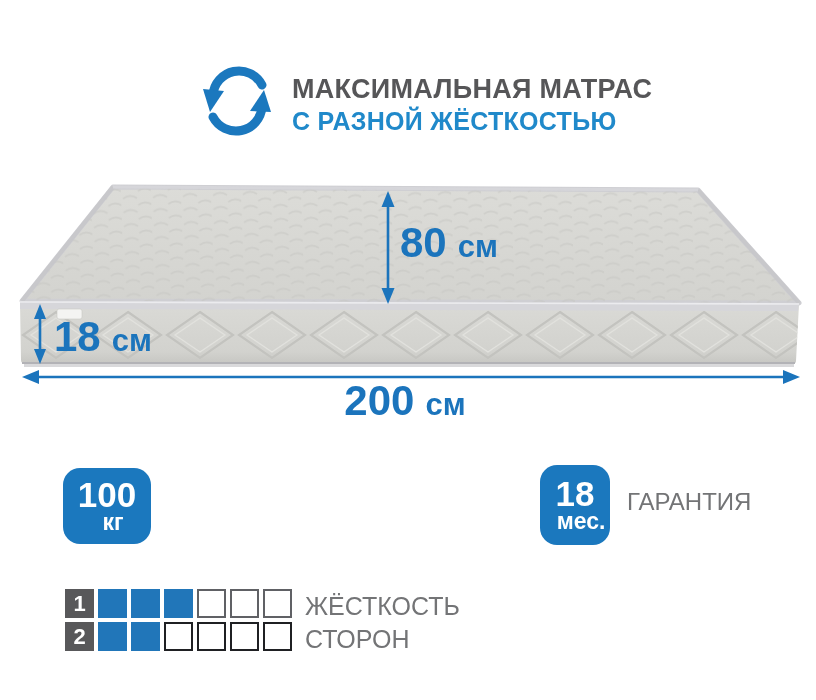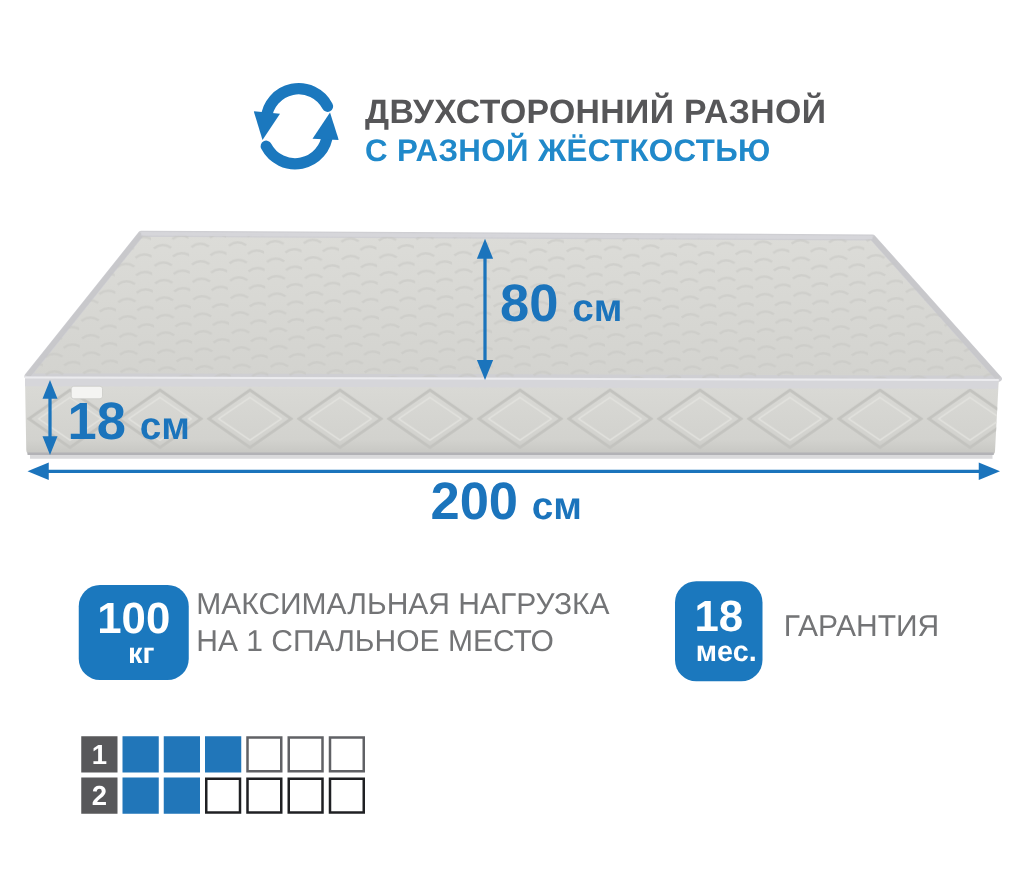--- a/index.html
+++ b/index.html
@@ -59,21 +59,21 @@
 
 <div class="stage">
 
   <svg class="hdr-icon" viewBox="0 0 68 74">
     <path d="M 59 21 A 26 26 0 0 0 10 31" fill="none" stroke="#1b78be" stroke-width="9" stroke-linecap="round"></path>
     <polygon points="0,25 21,27 7,48" fill="#1b78be"></polygon>
     <path d="M 10 53 A 26 26 0 0 0 59 43" fill="none" stroke="#1b78be" stroke-width="9" stroke-linecap="round"></path>
     <polygon points="68,48 47,47 61,26" fill="#1b78be"></polygon>
   </svg>
 
-  <div class="hdr-title">ДВУХСТОРОННИЙ РАЗНОЙ</div>
+  <div class="hdr-title">МАКСИМАЛЬНАЯ МАТРАС</div>
   <div class="hdr-sub">С РАЗНОЙ ЖЁСТКОСТЬЮ</div>
 
   <svg class="mattress" viewBox="0 0 816 260">
     <defs>
       <linearGradient id="topGrad" x1="0" y1="0" x2="0" y2="1">
         <stop offset="0" stop-color="#dcdcd8"></stop>
         <stop offset="1" stop-color="#d3d3cf"></stop>
       </linearGradient>
       <linearGradient id="sideGrad" x1="0" y1="0" x2="0" y2="1">
         <stop offset="0" stop-color="#dadad6"></stop>
@@ -131,24 +131,20 @@
       <polygon class="dim-head" points="22,207 39,200 39,214"></polygon>
       <polygon class="dim-head" points="800,207 783,200 783,214"></polygon>
       <text class="dim-text" x="405" y="245" text-anchor="middle"><tspan>200</tspan><tspan class="dim-unit" dx="11">см</tspan></text>
     </g>
   </svg>
 
   <div class="badge badge-1">
     <div class="badge-value">100</div>
     <div class="badge-unit">кг</div>
   </div>
-  <div class="badge-label badge-label-1">
-    <div>МАКСИМАЛЬНАЯ НАГРУЗКА</div>
-    <div>НА 1 СПАЛЬНОЕ МЕСТО</div>
-  </div>
 
   <div class="badge badge-2">
     <div class="badge-value">18</div>
     <div class="badge-unit">мес.</div>
   </div>
   <div class="badge-label badge-label-2">
     <div>ГАРАНТИЯ</div>
   </div>
 
   <div class="firm-row firm-row-1">
@@ -166,14 +162,18 @@
     <div class="cell num">2</div>
     <div class="cells" style="display:flex;gap:4px;">
         <div class="cell filled"></div>
         <div class="cell filled"></div>
         <div class="cell empty r2"></div>
         <div class="cell empty r2"></div>
         <div class="cell empty r2"></div>
         <div class="cell empty r2"></div>
       </div>
   </div>
+  <div class="firm-label">
+    <div>ЖЁСТКОСТЬ</div>
+    <div>СТОРОН</div>
+  </div>
 
 </div>
 
 </body></html>

